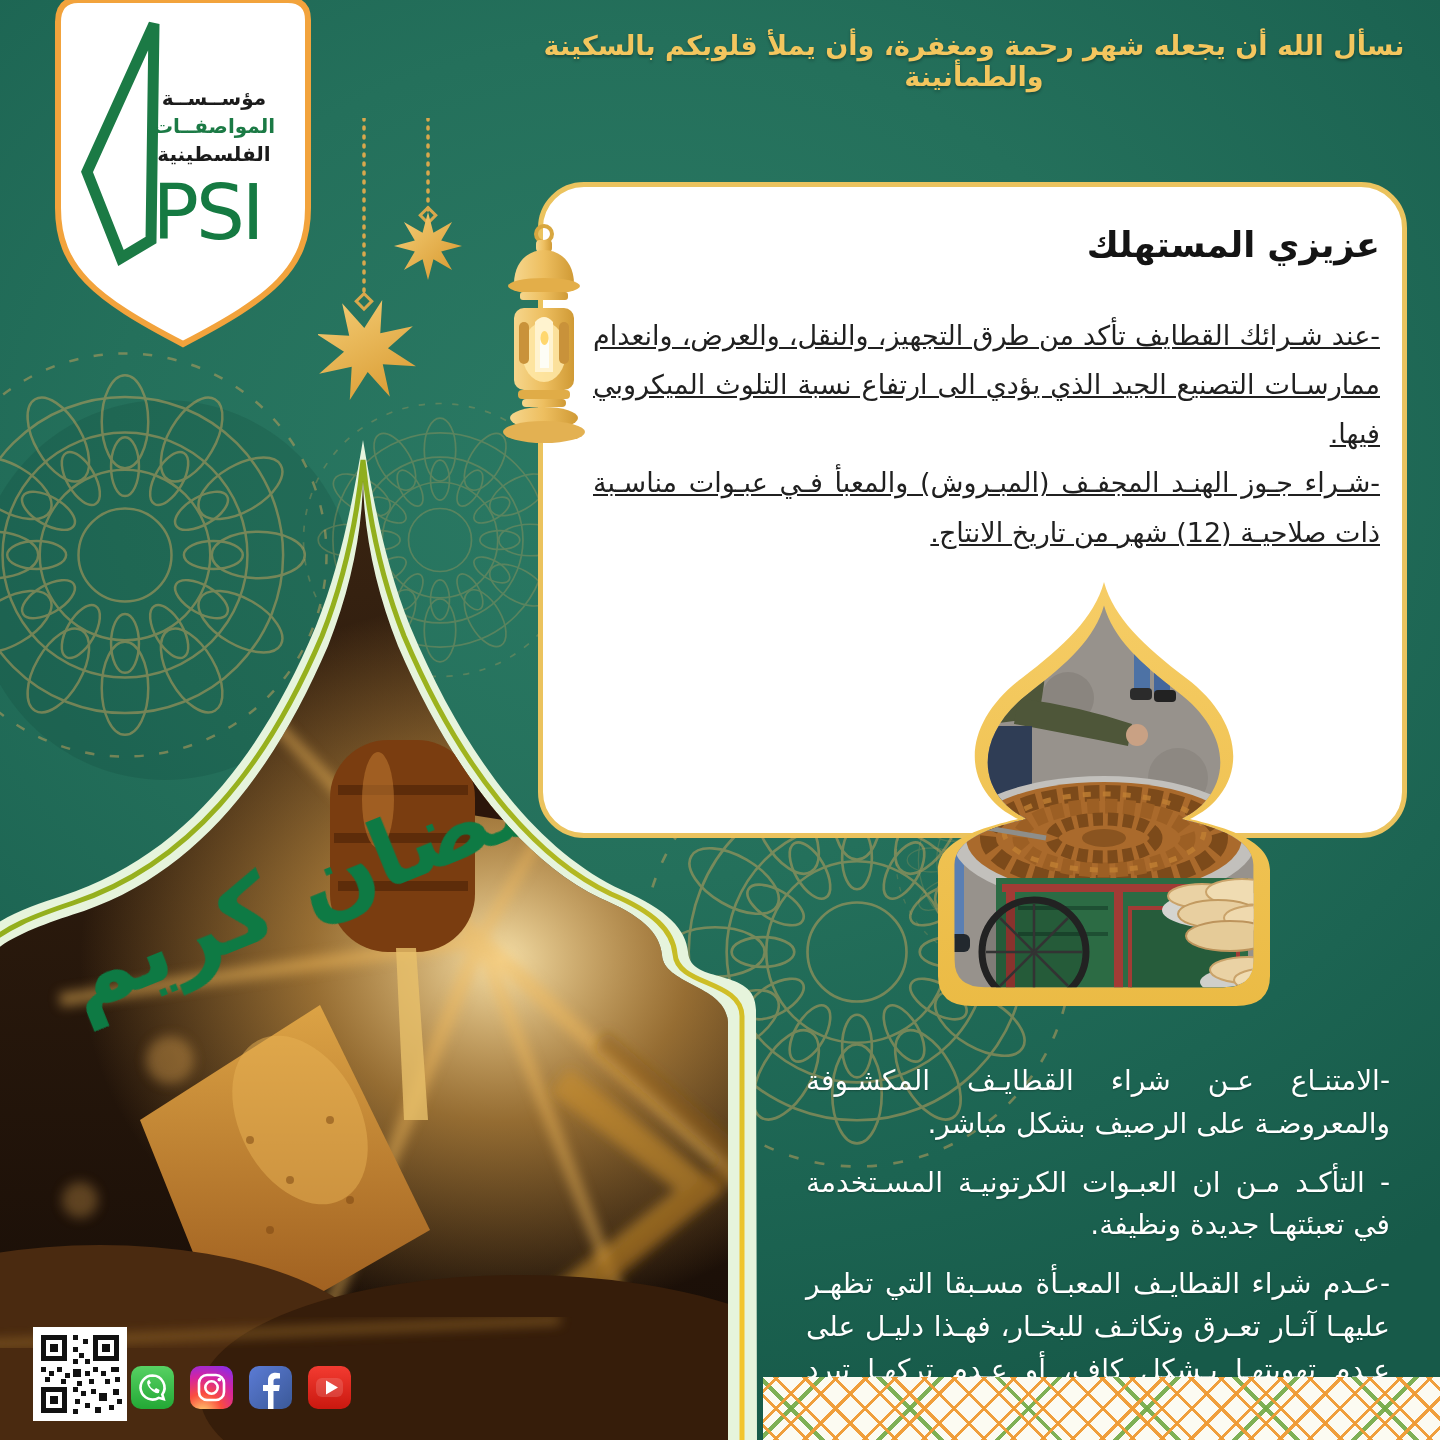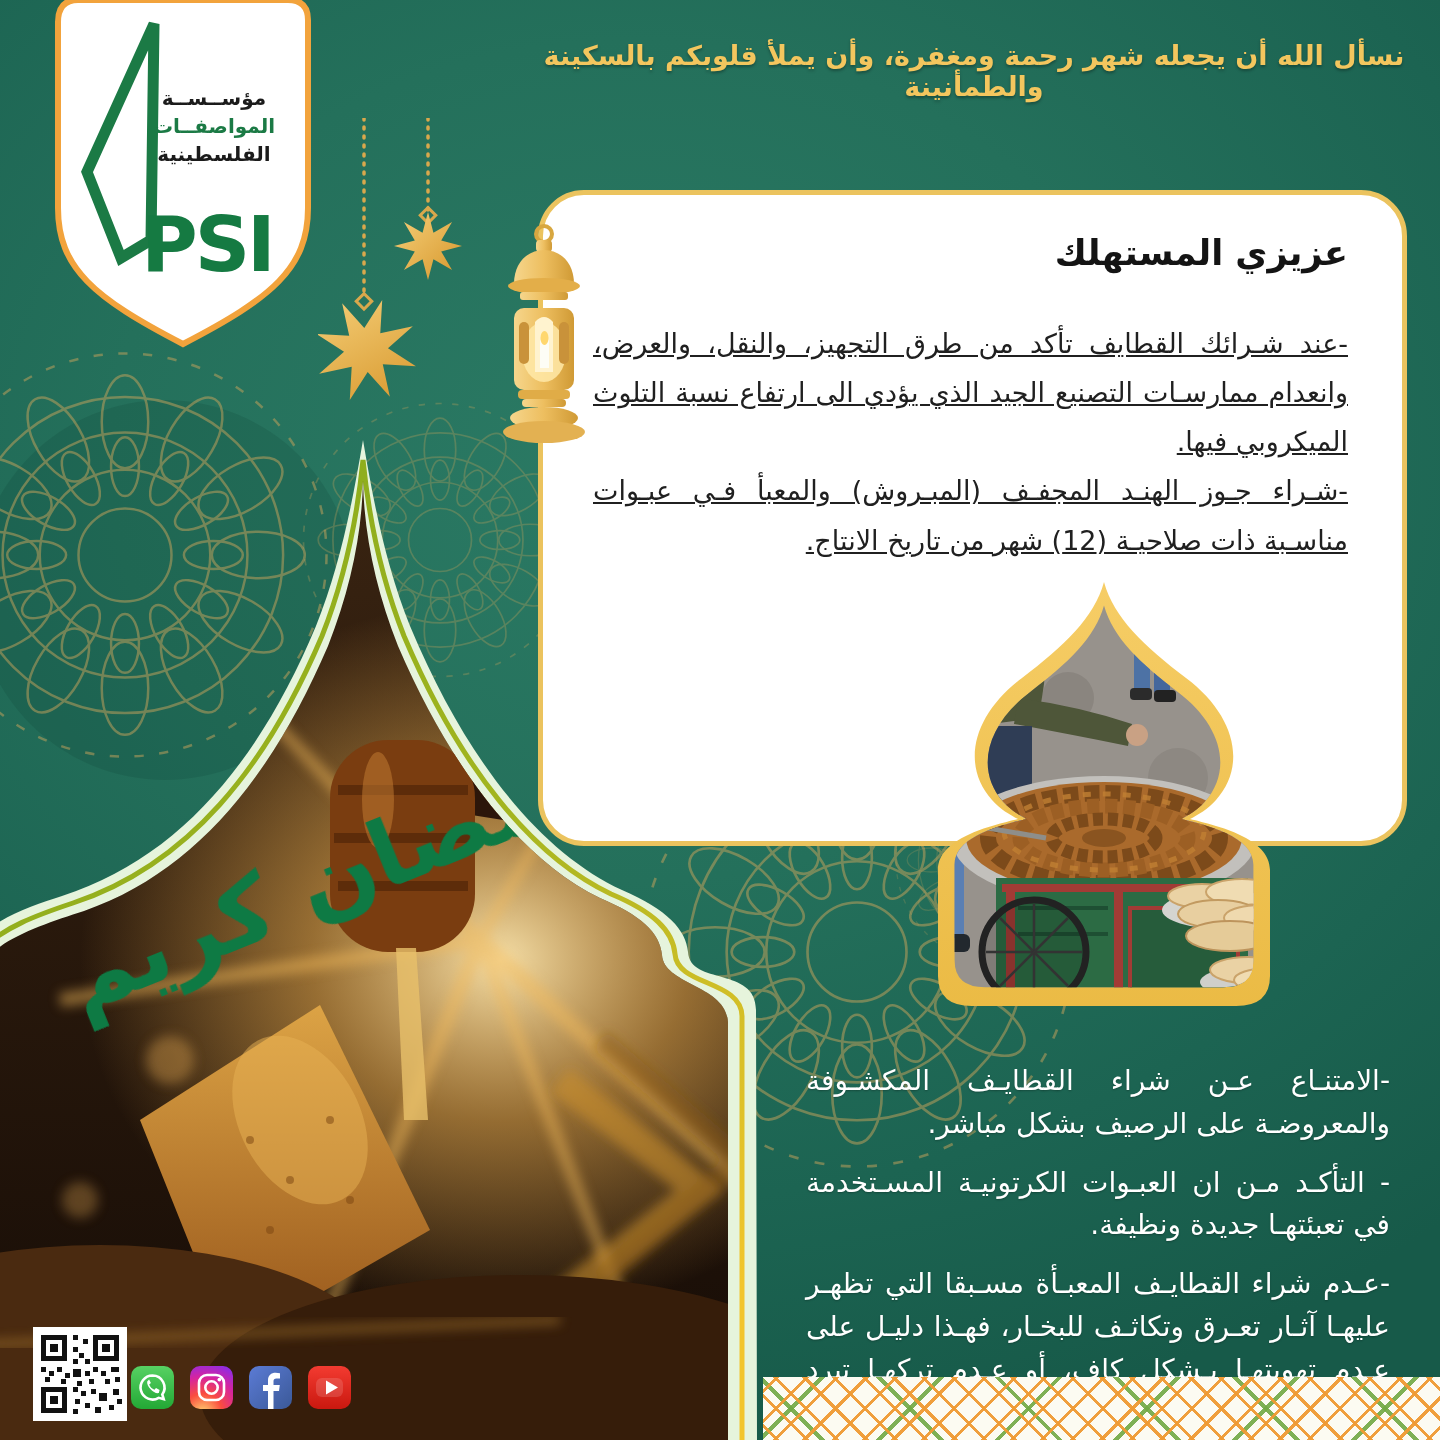--- a/index.html
+++ b/index.html
@@ -4,31 +4,31 @@
 <style>
   html,body{margin:0;padding:0;background:#0f4437;}
   *{box-sizing:border-box;font-family:"DejaVu Sans",sans-serif;}
   #poster{position:relative;width:1440px;height:1440px;overflow:hidden;
     background:
       radial-gradient(1250px 1000px at 44% 32%, #2B7A64 0%, #24705B 42%, #1C6452 74%, #175A49 100%);}
   .abs{position:absolute;}
   
   .title-block{left:540px;top:30px;width:868px;text-align:center;z-index:1;direction:rtl;}
   .main-title{font-size:46px;font-weight:bold;color:#F4C75E;text-shadow:0 3px 4px rgba(0,0,0,.35);line-height:1.25;}
-  .sub-title{margin-top:10px;font-size:27px;font-weight:bold;color:#F3C65E;text-shadow:0 2px 3px rgba(0,0,0,.3);}
+  .sub-title{font-size:27px;font-weight:bold;color:#F3C65E;text-shadow:0 2px 3px rgba(0,0,0,.3);}
   
   .logo-badge{left:42px;top:-8px;width:282px;height:368px;z-index:4;}
   .logo-ar{position:absolute;left:104px;top:92px;width:150px;direction:rtl;text-align:center;
     font-weight:bold;font-size:20px;line-height:28px;color:#1b1b1b;padding-right:14px;}
   .logo-ar .ln2{color:#1B7A45;}
   .logo-psi{position:absolute;left:70px;top:176px;width:190px;text-align:center;
-    font-size:77px;font-weight:bold;color:#157A42;letter-spacing:-3px;margin-top:32px;}
-  
-  .card{left:538px;top:190px;width:869px;height:656px;background:#FFFFFF;border:5px solid #EBC35E;
-    border-radius:46px;z-index:2;padding:38px 54px 28px 50px;direction:rtl;}
+    font-size:77px;font-weight:normal;color:#157A42;letter-spacing:-3px;}
+  
+  .card{left:538px;top:182px;width:869px;height:656px;background:#FFFFFF;border:5px solid #EBC35E;
+    border-radius:46px;z-index:2;padding:38px 22px 28px 50px;direction:rtl;}
   .card-heading{font-size:35px;font-weight:bold;color:#141414;text-align:right;margin:0 0 46px 0;}
   .card-body p{margin:0;font-size:27px;line-height:1.82;color:#202020;text-align:justify;text-decoration:underline;}
   
   .notes{left:790px;top:1044px;width:616px;z-index:1;direction:rtl;}
   .notes p{margin:16px;font-size:28px;line-height:1.53;color:#FFFFFF;text-align:justify;
     text-shadow:0 1px 2px rgba(0,0,0,.25);}
   
   .tatreez{left:763px;top:1377px;width:677px;height:63px;z-index:2;
     background:
       repeating-linear-gradient(45deg, rgba(239,154,51,0) 0 9px, rgba(239,154,51,.95) 9px 12px, rgba(239,154,51,0) 12px 21px),

